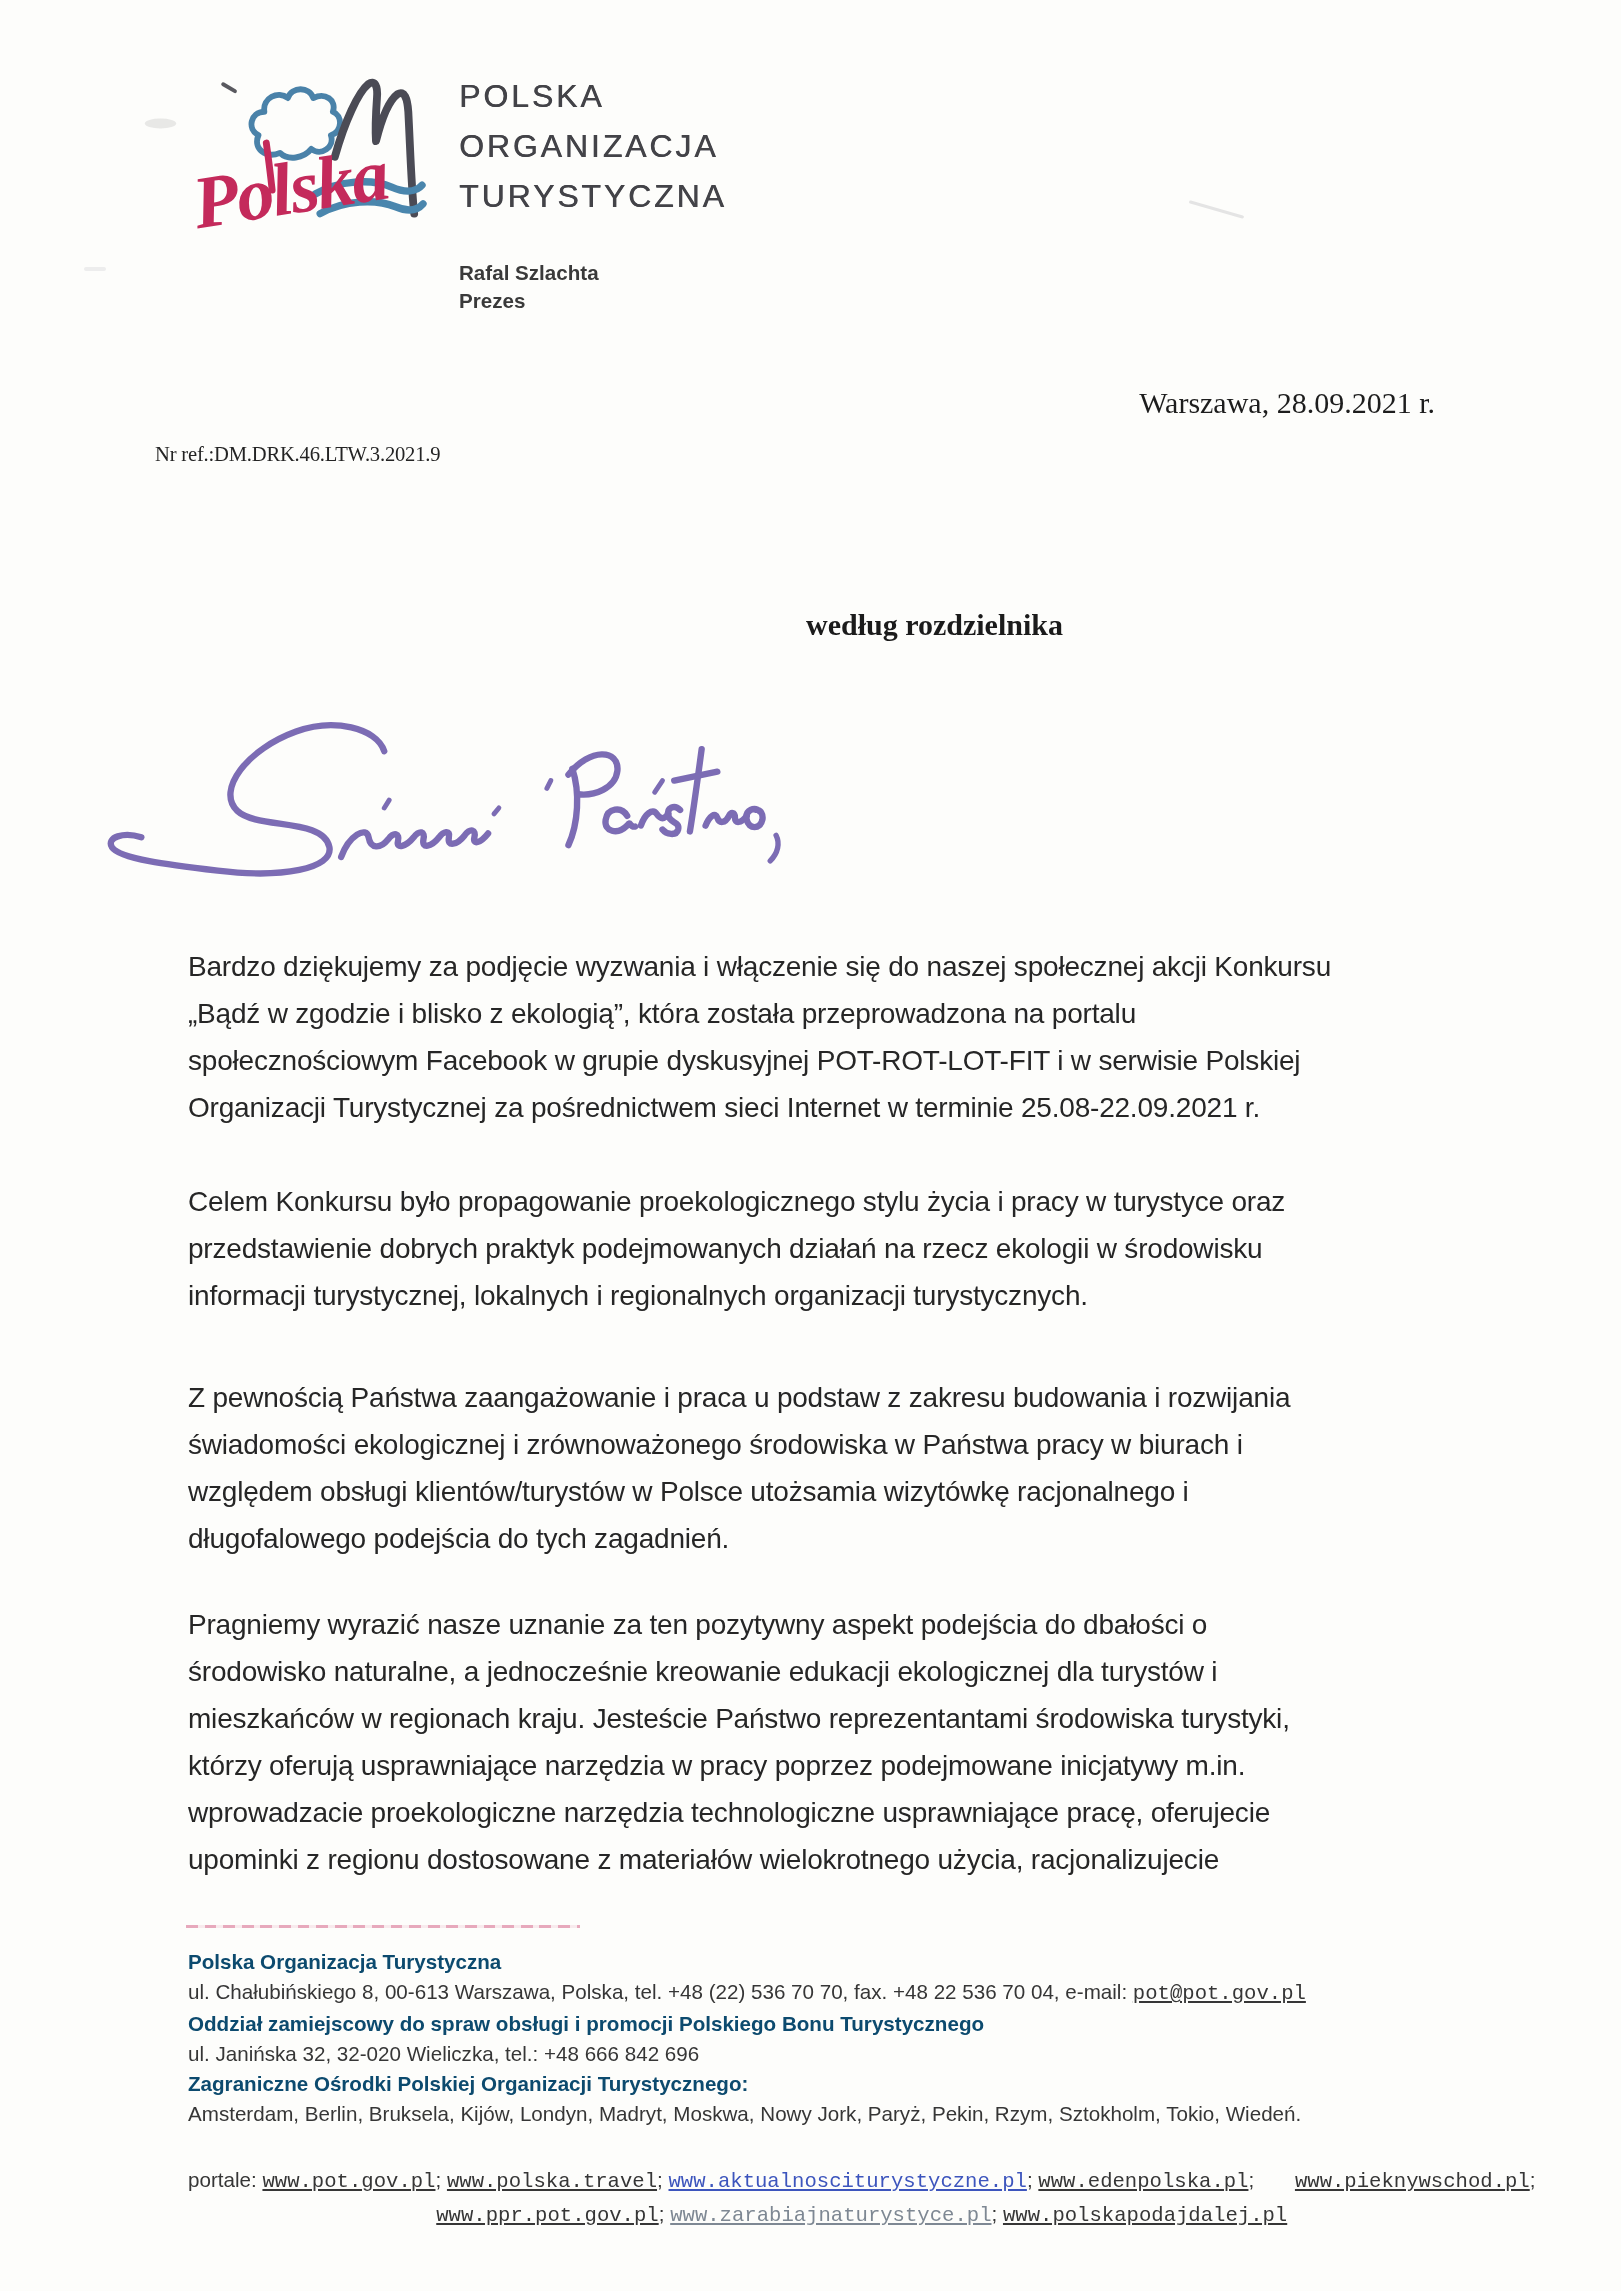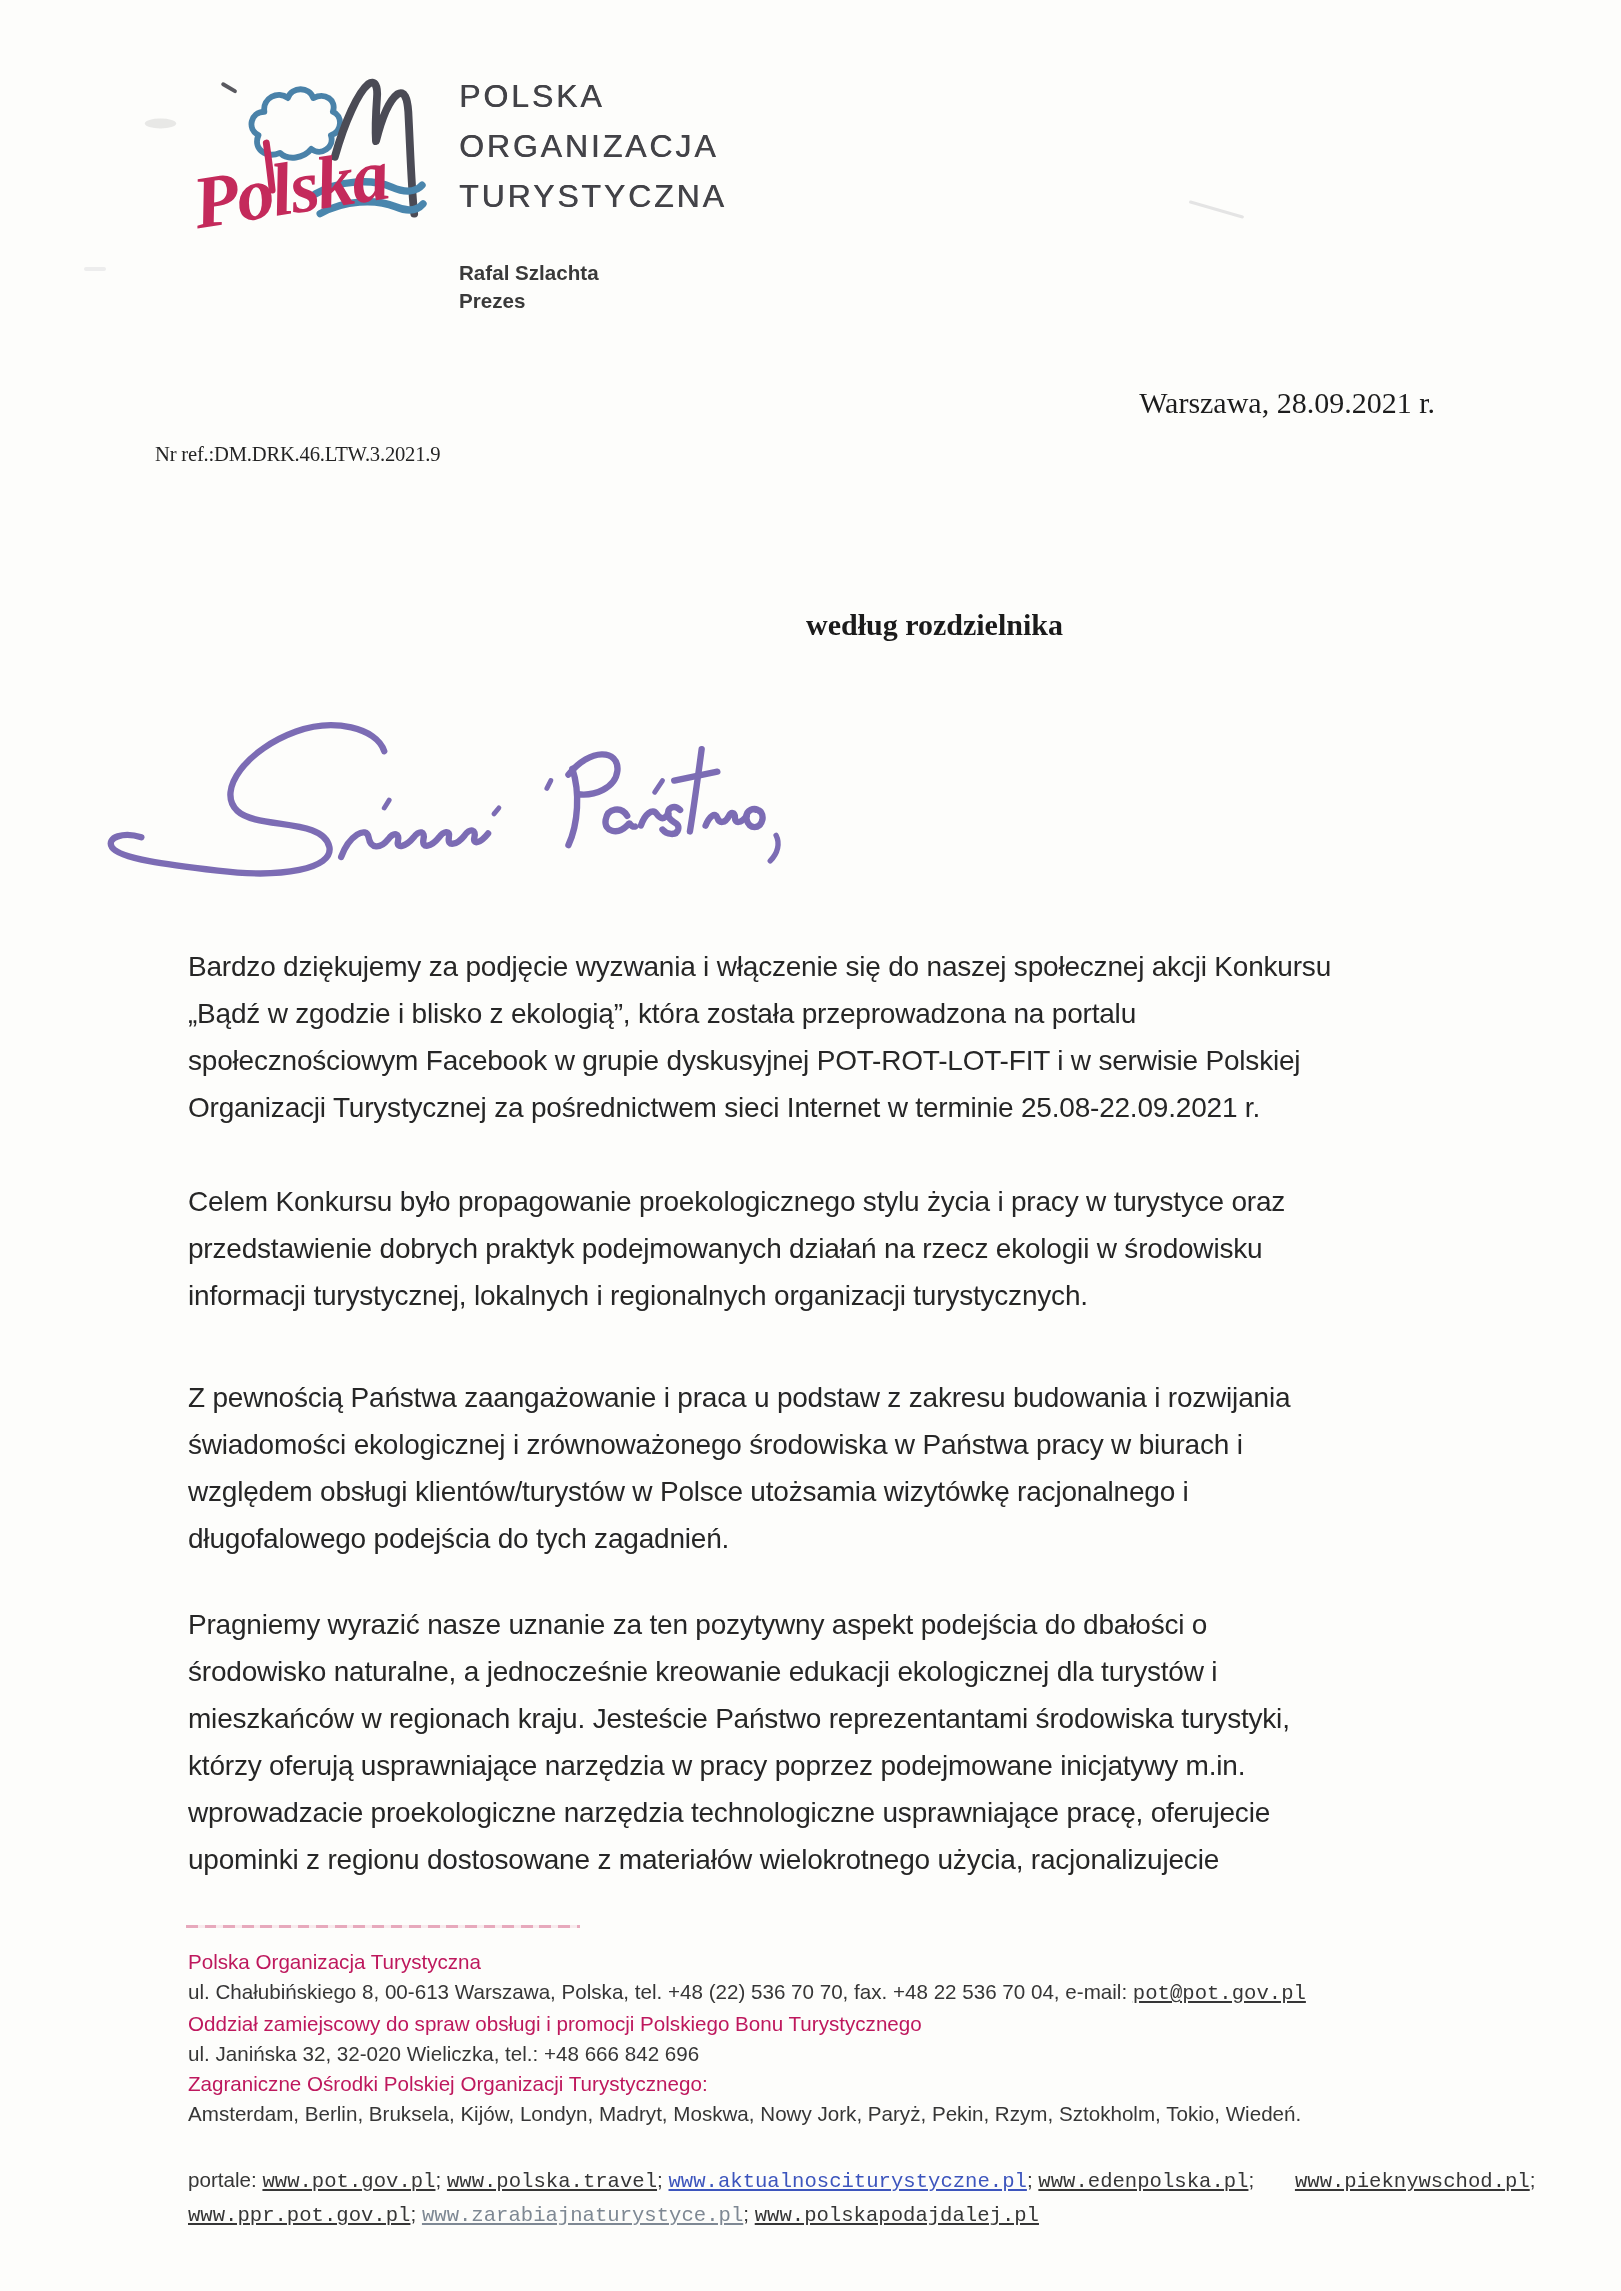--- a/index.html
+++ b/index.html
@@ -29,25 +29,25 @@
   .para{margin:0;}
   .para+.para{margin-top:47px;}
   .para.gap56{margin-top:55px;}
   .para.gap40{margin-top:39px;}
   .ln{white-space:nowrap;}
   .bold{font-weight:400;}
   
   .divider{position:absolute;left:186px;top:1925px;width:394px;height:2.9px;
     background:repeating-linear-gradient(90deg,#e7a9bc 0 11.8px,rgba(231,169,188,.22) 11.8px 18.6px);}
   .footer{position:absolute;left:188px;top:1947px;font-size:20.6px;line-height:30px;color:#363636;}
-  .footer .b{font-weight:400;color:#be185d;}
+  .footer .b{font-weight:700;color:#0c4a6e;}
   .flink{text-decoration:underline;color:#363636;font-family:Liberation Mono, monospace;}
   .flink.blue{color:#3d55bd;}
   .flink.faded{color:#7e8893;}
-  .portals{position:absolute;left:188px;top:2164px;font-size:20.6px;line-height:32px;color:#363636;white-space:nowrap;}
+  .portals{position:absolute;left:188px;top:2164px;font-size:20.6px;line-height:32px;color:#363636;white-space:nowrap;text-align:center;}
   .gap-wide{display:inline-block;width:35px;}
   
   .smudge-a{position:absolute;left:1188px;top:208px;width:57px;height:2.9px;background:#e4e4e4;
     transform:rotate(16deg);border-radius:2px;}
   .smudge-b{position:absolute;left:84px;top:267px;width:21.6px;height:3.9px;background:#ededed;border-radius:2px;}
 </style>
 </head>
 <body>
 
 <div class="page">

